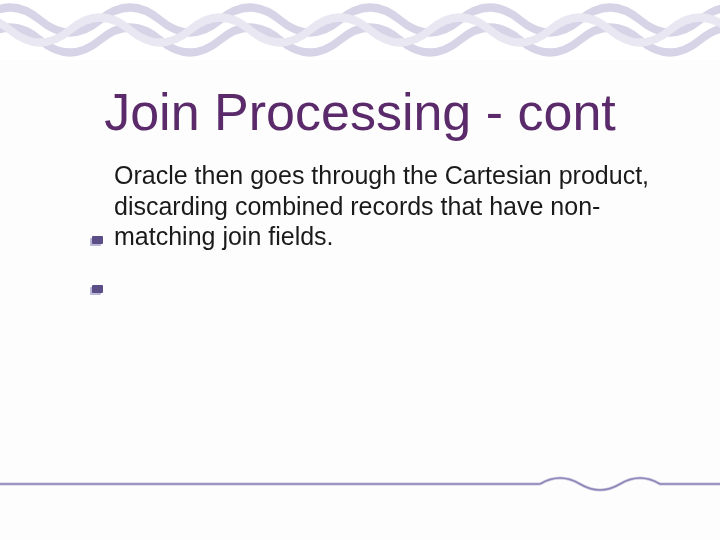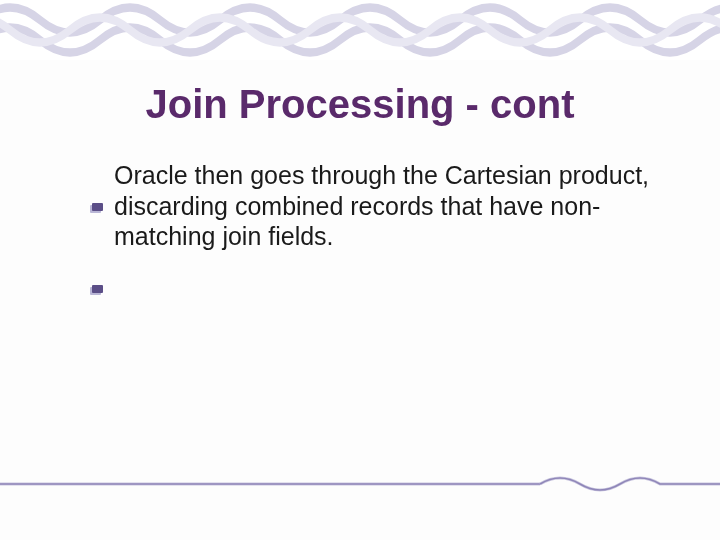--- a/index.html
+++ b/index.html
@@ -33,34 +33,34 @@
     display: block;
   }
   
   .title {
     position: absolute;
     top: 82px;
     left: 0;
     width: 720px;
     text-align: center;
     font-family: "Trebuchet MS", "Comic Sans MS", cursive, sans-serif;
-    font-size: 40px;
+    font-size: 52px;
     color: #5a2a6b;
-    font-weight: 700;
+    font-weight: 400;
   }
   
   .body {
     position: absolute;
     top: 160px;
     left: 90px;
     width: 560px;
   }
   .bullet-row {
     display: flex;
-    align-items: center;
+    align-items: flex-end;
     margin-bottom: 22px;
   }
   .bullet-icon {
     flex: 0 0 auto;
     margin-top: 9px;
     margin-right: 10px;
   }
   .bullet-text {
     font-size: 25px;
     line-height: 1.22;

